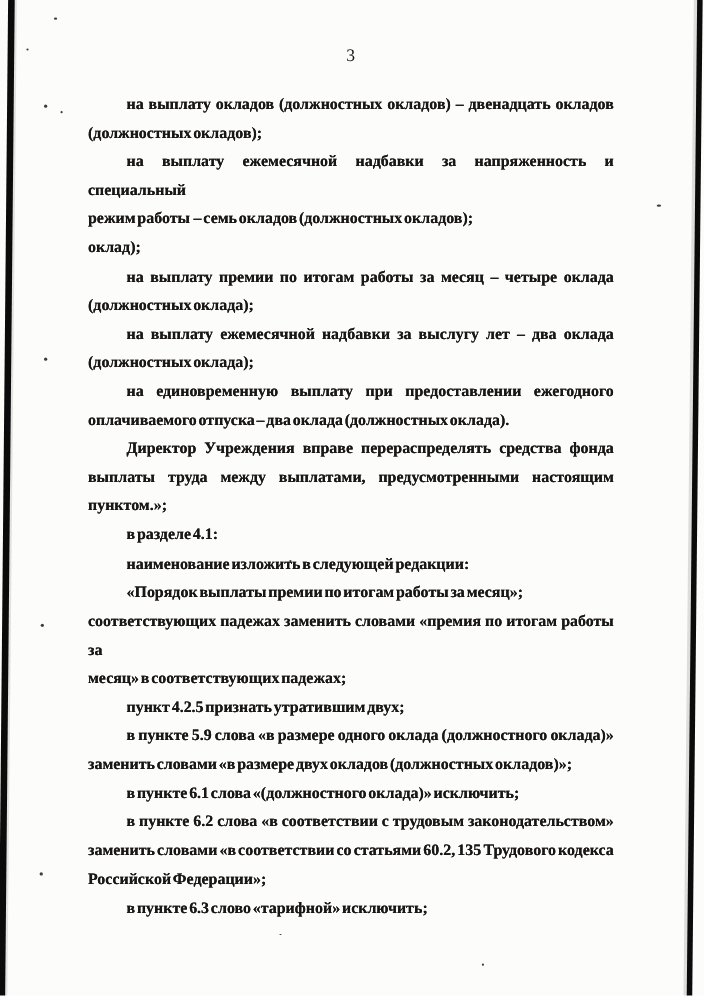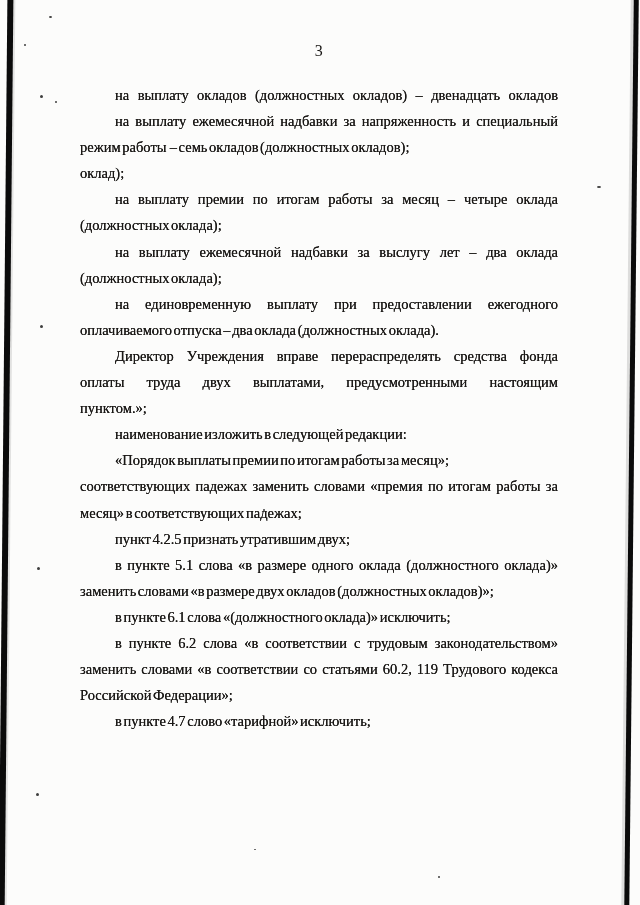--- a/index.html
+++ b/index.html
@@ -52,20 +52,21 @@
     top: 82px;
     width: 478px;
     font-size: 14.5px;
     line-height: 26.1px;
     word-spacing: -2px;
     text-shadow: 0 0 0.5px currentColor;
   }
   .line {
     text-align: left;
     white-space: normal;
+    font-weight: bold;
   }
   .line.fill {
     text-align: justify;
     text-align-last: justify;
   }
   .line.first {
     text-indent: 35px;
   }
   .speck {
     position: absolute;
@@ -78,44 +79,46 @@
 <body>
 
 <div class="page">
   <div class="scan-bar left"></div>
   <div class="scan-bar right"></div>
 
   <div class="page-number">3</div>
 
   <div class="doc-body">
       <div class="line first fill">на выплату окладов (должностных окладов) – двенадцать окладов</div>
+      <div class="line">(должностных окладов);</div>
       <div class="line first fill">на выплату ежемесячной надбавки за напряженность и специальный</div>
       <div class="line">режим работы&nbsp; – семь окладов (должностных окладов);</div>
       <div class="line">оклад);</div>
       <div class="line first fill">на выплату премии по итогам работы за месяц – четыре оклада</div>
       <div class="line">(должностных оклада);</div>
       <div class="line first fill">на выплату ежемесячной надбавки за выслугу лет – два оклада</div>
       <div class="line">(должностных оклада);</div>
       <div class="line first fill">на единовременную выплату при предоставлении ежегодного</div>
       <div class="line">оплачиваемого отпуска – два оклада (должностных оклада).</div>
       <div class="line first fill">Директор Учреждения вправе перераспределять средства фонда</div>
-      <div class="line fill">оплаты труда двух выплатами, предусмотренными настоящим</div>
+      <div class="line fill">выплаты труда между выплатами, предусмотренными настоящим</div>
       <div class="line">пунктом.»;</div>
+      <div class="line first">в разделе 4.1:</div>
       <div class="line first">наименование изложить в следующей редакции:</div>
       <div class="line first">«Порядок выплаты премии по итогам работы за месяц»;</div>
       <div class="line fill">соответствующих падежах заменить словами «премия по итогам работы за</div>
       <div class="line">месяц» в соответствующих падежах;</div>
       <div class="line first">пункт 4.2.5 признать утратившим двух;</div>
-      <div class="line first fill">в пункте 5.1 слова «в размере одного оклада (должностного оклада)»</div>
+      <div class="line first fill">в пункте 5.9 слова «в размере одного оклада (должностного оклада)»</div>
       <div class="line">заменить словами «в размере двух окладов (должностных окладов)»;</div>
       <div class="line first">в пункте 6.1 слова «(должностного оклада)» исключить;</div>
       <div class="line first fill">в пункте 6.2 слова «в соответствии с трудовым законодательством»</div>
-      <div class="line fill">заменить словами «в соответствии со статьями 60.2, 119 Трудового кодекса</div>
+      <div class="line fill">заменить словами «в соответствии со статьями 60.2, 135 Трудового кодекса</div>
       <div class="line">Российской Федерации»;</div>
-      <div class="line first">в пункте 4.7 слово «тарифной» исключить;</div>
+      <div class="line first">в пункте 6.3 слово «тарифной» исключить;</div>
     </div>
 
   <div id="specks">
       <div class="speck" style="left: 49px; top: 16px; width: 3px; height: 2px;"></div>
       <div class="speck" style="left: 24px; top: 44px; width: 2px; height: 2px;"></div>
       <div class="speck" style="left: 40px; top: 95px; width: 3px; height: 3px;"></div>
       <div class="speck" style="left: 55px; top: 101px; width: 2px; height: 2px;"></div>
       <div class="speck" style="left: 597px; top: 186px; width: 4px; height: 2px;"></div>
       <div class="speck" style="left: 40px; top: 325px; width: 3px; height: 3px;"></div>
       <div class="speck" style="left: 152px; top: 331px; width: 2px; height: 2px;"></div>

